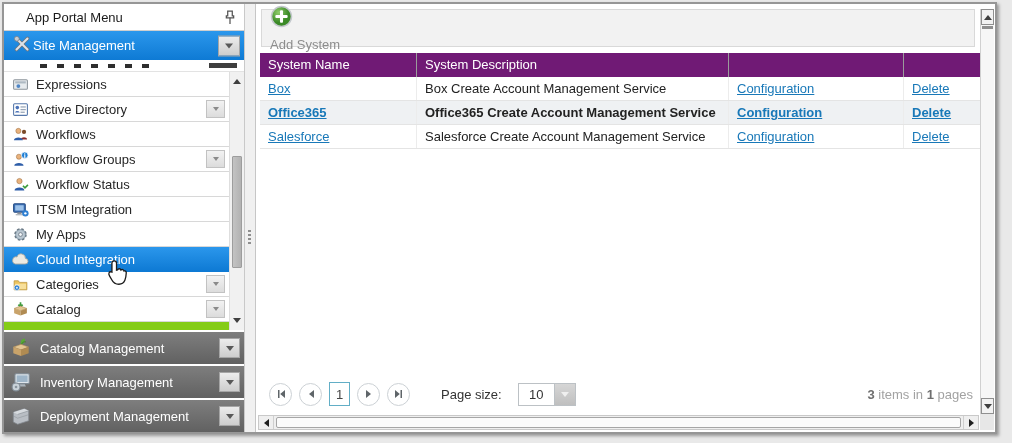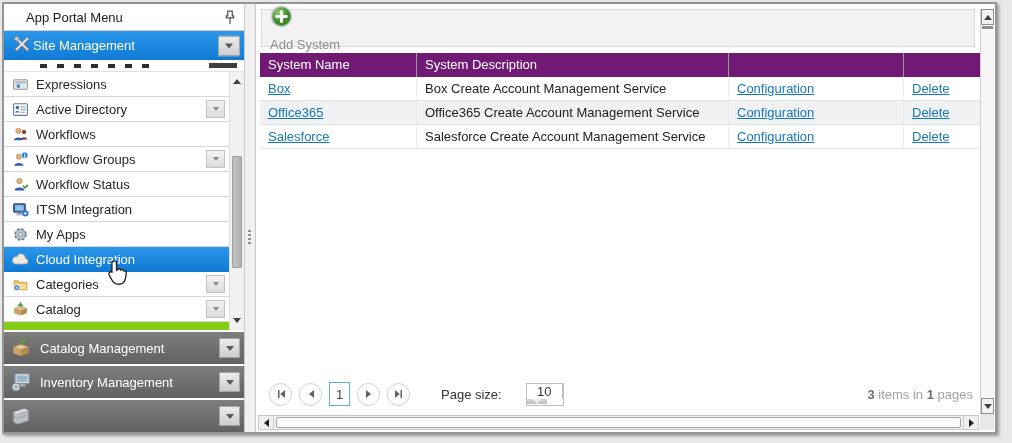--- a/index.html
+++ b/index.html
@@ -97,21 +97,21 @@
     background:#f2f2f2; border:1px solid #d9d9d9;
     display:flex; align-items:center; padding-left:8px;
   }
   .add-btn { display:flex; align-items:flex-start; gap:9px; cursor:pointer;flex-direction:column; }
   .add-label { color:#8d8d8d; font-size:13px; }
   .grid { position:absolute; left:4px; right:15px; top:49px; }
   .grid-header { display:flex; height:24px; background:#701a75; color:#fff; }
   .grid-header .gc { line-height:24px; padding-left:8px; overflow:hidden; white-space:nowrap; cursor:pointer; }
   .grid-header .gc + .gc { border-left:1px solid #9b9b9b; }
   .grid-row { display:flex; height:24px; background:#fff; border-bottom:1px solid #e4e4e4; }
-  .grid-row.alt { background:#eff1f3; }
+  .grid-row.alt { background:#eff1f3;font-weight:bold; }
   .grid-row .gc { line-height:23px; padding-left:8px; overflow:hidden; white-space:nowrap; }
   .grid-row .gc + .gc { border-left:1px solid #ececec; }
   .c1 { width:156px; flex:0 0 156px; }
   .c2 { width:312px; flex:0 0 312px; }
   .c3 { width:175px; flex:0 0 175px; }
   .c4 { flex:1 1 auto; }
   a.glink { color:#1878b8; text-decoration:underline; cursor:pointer; }
   
   .pager {
     position:absolute; left:5px; right:16px; bottom:19px; height:38px;
@@ -122,21 +122,21 @@
     background:#fff; display:flex; align-items:center; justify-content:center;
     margin-right:7px; cursor:pointer;
   }
   .pg-current {
     width:21px; height:24px; border:1px solid #62aec6; background:#fff;
     display:flex; align-items:center; justify-content:center; color:#444;
     margin-right:7px; cursor:default;
   }
   .pgsize-label { margin-left:24px; color:#333; }
   .pgsize-box {
-    margin-left:24px; display:flex; height:23px; border:1px solid #bcc1c5; cursor:pointer;flex-direction:column;
+    margin-left:16px; display:flex; height:23px; border:1px solid #bcc1c5; cursor:pointer;
   }
   .pgsize-value { width:36px; background:#fff; display:flex; align-items:center; justify-content:center; color:#333; border-right:1px solid #bcc1c5; }
   .pgsize-arrow { width:20px; background:linear-gradient(#d6d6d6,#bfbfbf); display:flex; align-items:center; justify-content:center; }
   .pgsize-arrow .dd-tri { border-top-color:#efefef; }
   .pager-right { margin-left:auto; padding-right:6px; color:#a2a2a2; }
   .pager-right b { color:#6f6f6f; }
   
   .v-scrollbar {
     position:absolute; right:1px; top:5px; bottom:18px; width:14px;
     background:#f6f6f6; border-left:1px solid #d0d0d0;
@@ -383,20 +383,21 @@
 
     <div class="group-header">
       <span class="g-icon">
         <svg width="22" height="22" viewBox="0 0 20 20">
             <path d="M3 6.5 l10-3.2 4 2 v9 l-10 3.2 -4-2 z" fill="#b9bec4" stroke="#83898f" stroke-width=".7"></path>
             <path d="M3 6.5 l10-3.2 4 2 -10 3.2 z" fill="#d7dbdf"></path>
             <path d="M7 8.5 l10-3.2" stroke="#83898f" stroke-width=".5"></path>
             <path d="M3 10 l4 2 10-3.2" stroke="#83898f" stroke-width=".4" fill="none"></path>
           </svg>
       </span>
+      <span>Deployment Management</span>
       <span class="dd-btn">
           <i class="dd-tri"></i>
         </span>
     </div>
 
     <span class="hand-cursor">
       <svg width="24" height="30" viewBox="0 0 24 32">
         <path d="M9 3 c1.5 0 2.5 1 2.5 2.5 V13 l1-.2 c.6-1.9 3.4-1.7 3.7 0 1.1-1 3-.5 3.3 1.1 1-.5 2.5.2 2.4 1.9 0 0-.3 5.2-1.5 8 -1 2.4-2.6 4.2-6.4 4.2 -4.6 0-6-1.6-7.6-4.8 L4 19 c-1.6-2.8-.2-4.7 1.7-4.3 l.9.3 V5.5 C6.6 4 7.5 3 9 3 z" fill="#fff" stroke="#1c1c1c" stroke-width="1.4"></path>
       </svg>
     </span>

